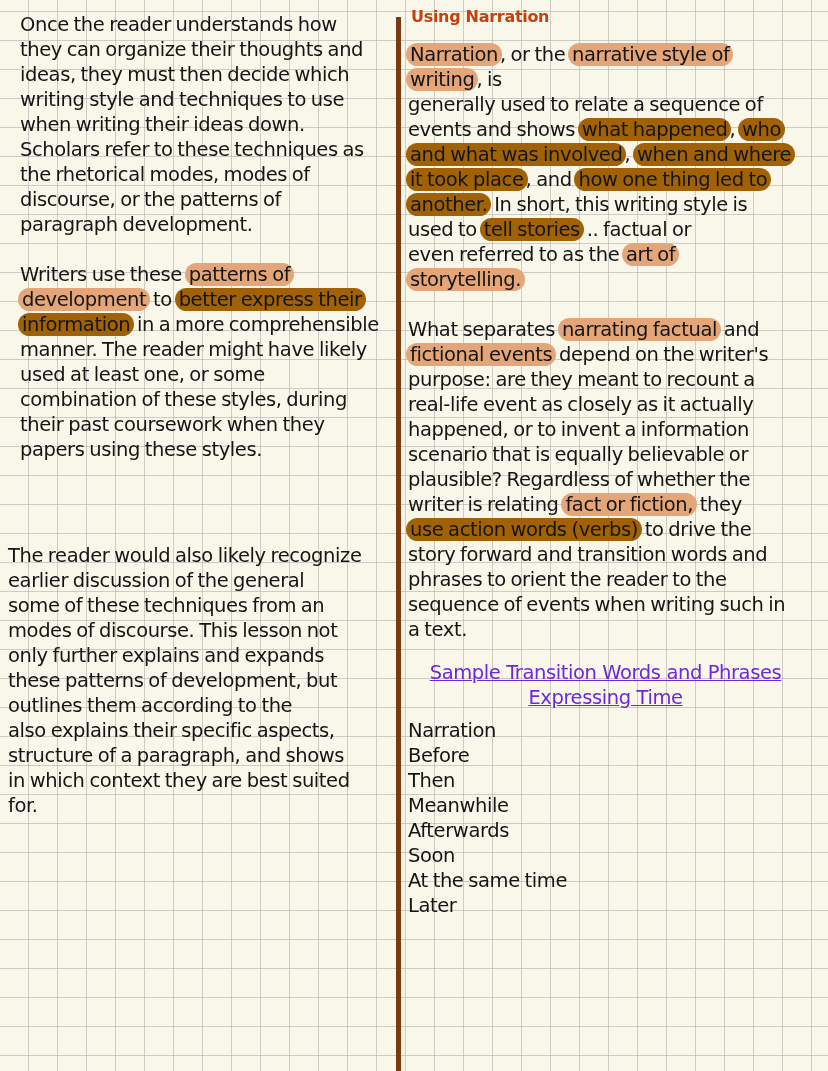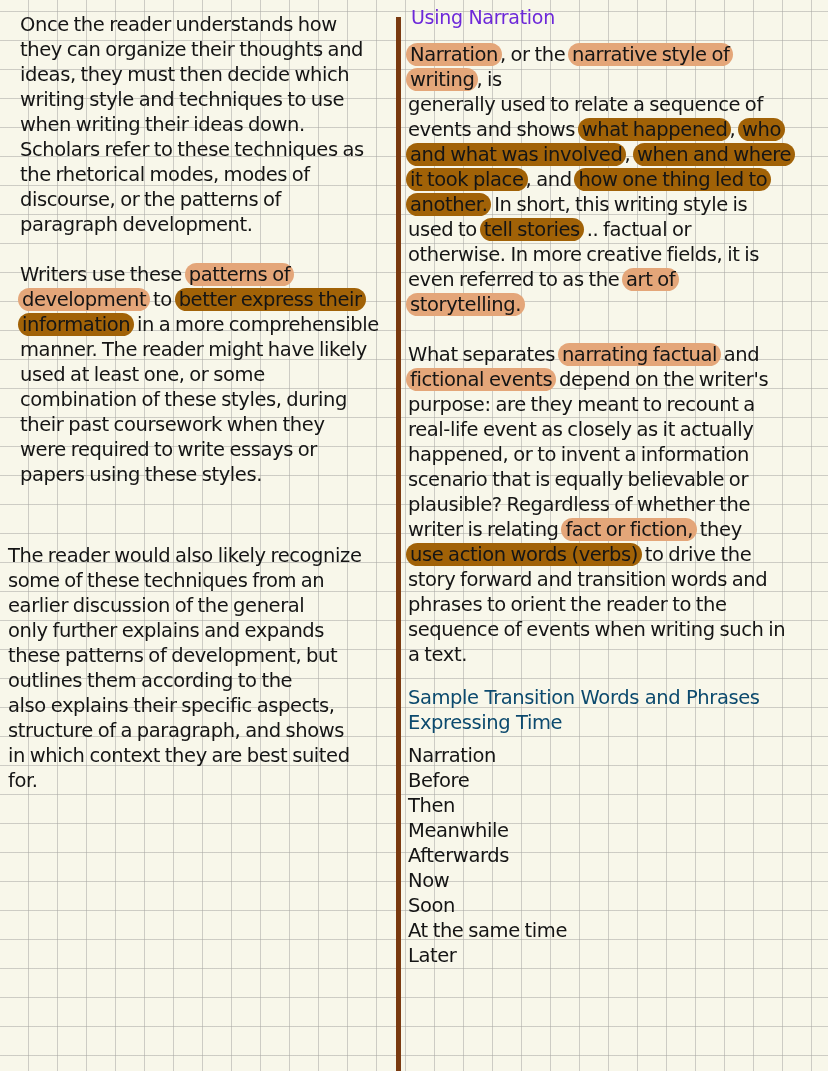--- a/index.html
+++ b/index.html
@@ -21,26 +21,28 @@
   .col { position:absolute; }
   .line {
     height:25px; line-height:25px; font-size:19.5px; white-space:nowrap;
     letter-spacing:-0.4px; word-spacing:-1px;
   }
   .para { margin-bottom:25px; }
   .hl { border-radius:12px; padding:0 4px; margin:0 -2px; }
   .hl-dark { background:#e4a679; }
   .hl-light { background:#a16207; }
   .title-brown {
-    color:#6d28d9; font-size:19px; height:22px; line-height:22px;
+    color:#c2410c; font-size:16px; height:22px; line-height:22px;
     letter-spacing:-0.3px;
+    font-weight:bold;
   }
   .subhead {
-    color:#0c4a6e; font-size:19.5px; line-height:25px; 
+    color:#6d28d9; font-size:19.5px; line-height:25px; text-align:center;
     letter-spacing:-0.4px;
+    text-decoration:underline;
   }
 </style>
 </head>
 <body>
 
 <div class="divider"></div>
 
 <div class="col" id="left-col" style="left:20px; top:12px; width:370px;">
   <div class="para">
       <div class="line"><span>Once the reader understands how</span></div>
@@ -54,29 +56,29 @@
       <div class="line"><span>paragraph development.</span></div>
     </div>
   <div class="para">
       <div class="line"><span>Writers use these </span><span class="hl hl-dark">patterns of</span></div>
       <div class="line"><span class="hl hl-dark">development</span><span> to </span><span class="hl hl-light">better express their</span></div>
       <div class="line"><span class="hl hl-light">information</span><span> in a more comprehensible</span></div>
       <div class="line"><span>manner. The reader might have likely</span></div>
       <div class="line"><span>used at least one, or some</span></div>
       <div class="line"><span>combination of these styles, during</span></div>
       <div class="line"><span>their past coursework when they</span></div>
-      <div class="line"><span>were required to write essays or</span></div>
       <div class="line"><span>papers using these styles.</span></div>
     </div>
 </div>
 <div class="col" style="left:8px; top:543px; width:375px;">
   <div class="para">
       <div class="line"><span>The reader would also likely recognize</span></div>
+      <div class="line"><span>earlier discussion of the general</span></div>
       <div class="line"><span>some of these techniques from an</span></div>
-      <div class="line"><span>earlier discussion of the general</span></div>
+      <div class="line"><span>modes of discourse. This lesson not</span></div>
       <div class="line"><span>only further explains and expands</span></div>
       <div class="line"><span>these patterns of development, but</span></div>
       <div class="line"><span>outlines them according to the</span></div>
       <div class="line"><span>also explains their specific aspects,</span></div>
       <div class="line"><span>structure of a paragraph, and shows</span></div>
       <div class="line"><span>in which context they are best suited</span></div>
       <div class="line"><span>for.</span></div>
     </div>
 </div>
 
@@ -84,21 +86,20 @@
   <div class="title-brown" style="margin-left:3px; margin-bottom:14px;">Using Narration</div>
   <div class="para">
       <div class="line"><span class="hl hl-dark">Narration</span><span>, or the </span><span class="hl hl-dark">narrative style of</span></div>
       <div class="line"><span class="hl hl-dark">writing</span><span>, is</span></div>
       <div class="line"><span>generally used to relate a sequence of</span></div>
       <div class="line"><span>events and shows </span><span class="hl hl-light">what happened</span><span>, </span><span class="hl hl-light">who</span></div>
       <div class="line"><span class="hl hl-light">and what was involved</span><span>, </span><span class="hl hl-light">when and where</span></div>
       <div class="line"><span class="hl hl-light">it took place</span><span>, and </span><span class="hl hl-light">how one thing led to</span></div>
       <div class="line"><span class="hl hl-light">another.</span><span> In short, this writing style is</span></div>
       <div class="line"><span>used to </span><span class="hl hl-light">tell stories</span><span> .. factual or</span></div>
-      <div class="line"><span>otherwise. In more creative fields, it is</span></div>
       <div class="line"><span>even referred to as the </span><span class="hl hl-dark">art of</span></div>
       <div class="line"><span class="hl hl-dark">storytelling.</span></div>
     </div>
   <div class="para" style="margin-bottom:18px;">
       <div class="line"><span>What separates </span><span class="hl hl-dark">narrating factual</span><span> and</span></div>
       <div class="line"><span class="hl hl-dark">fictional events</span><span> depend on the writer's</span></div>
       <div class="line"><span>purpose: are they meant to recount a</span></div>
       <div class="line"><span>real-life event as closely as it actually</span></div>
       <div class="line"><span>happened, or to invent a information</span></div>
       <div class="line"><span>scenario that is equally believable or</span></div>
@@ -113,18 +114,17 @@
   <div class="subhead" style="width:395px; margin-left:0px; margin-bottom:8px;">
     <div>Sample Transition Words and Phrases</div>
     <div>Expressing Time</div>
   </div>
   <div>
     <div class="line">Narration</div>
     <div class="line">Before</div>
     <div class="line">Then</div>
     <div class="line">Meanwhile</div>
     <div class="line">Afterwards</div>
-    <div class="line">Now</div>
     <div class="line">Soon</div>
     <div class="line">At the same time</div>
     <div class="line">Later</div>
   </div>
 </div>
 
 </body></html>

